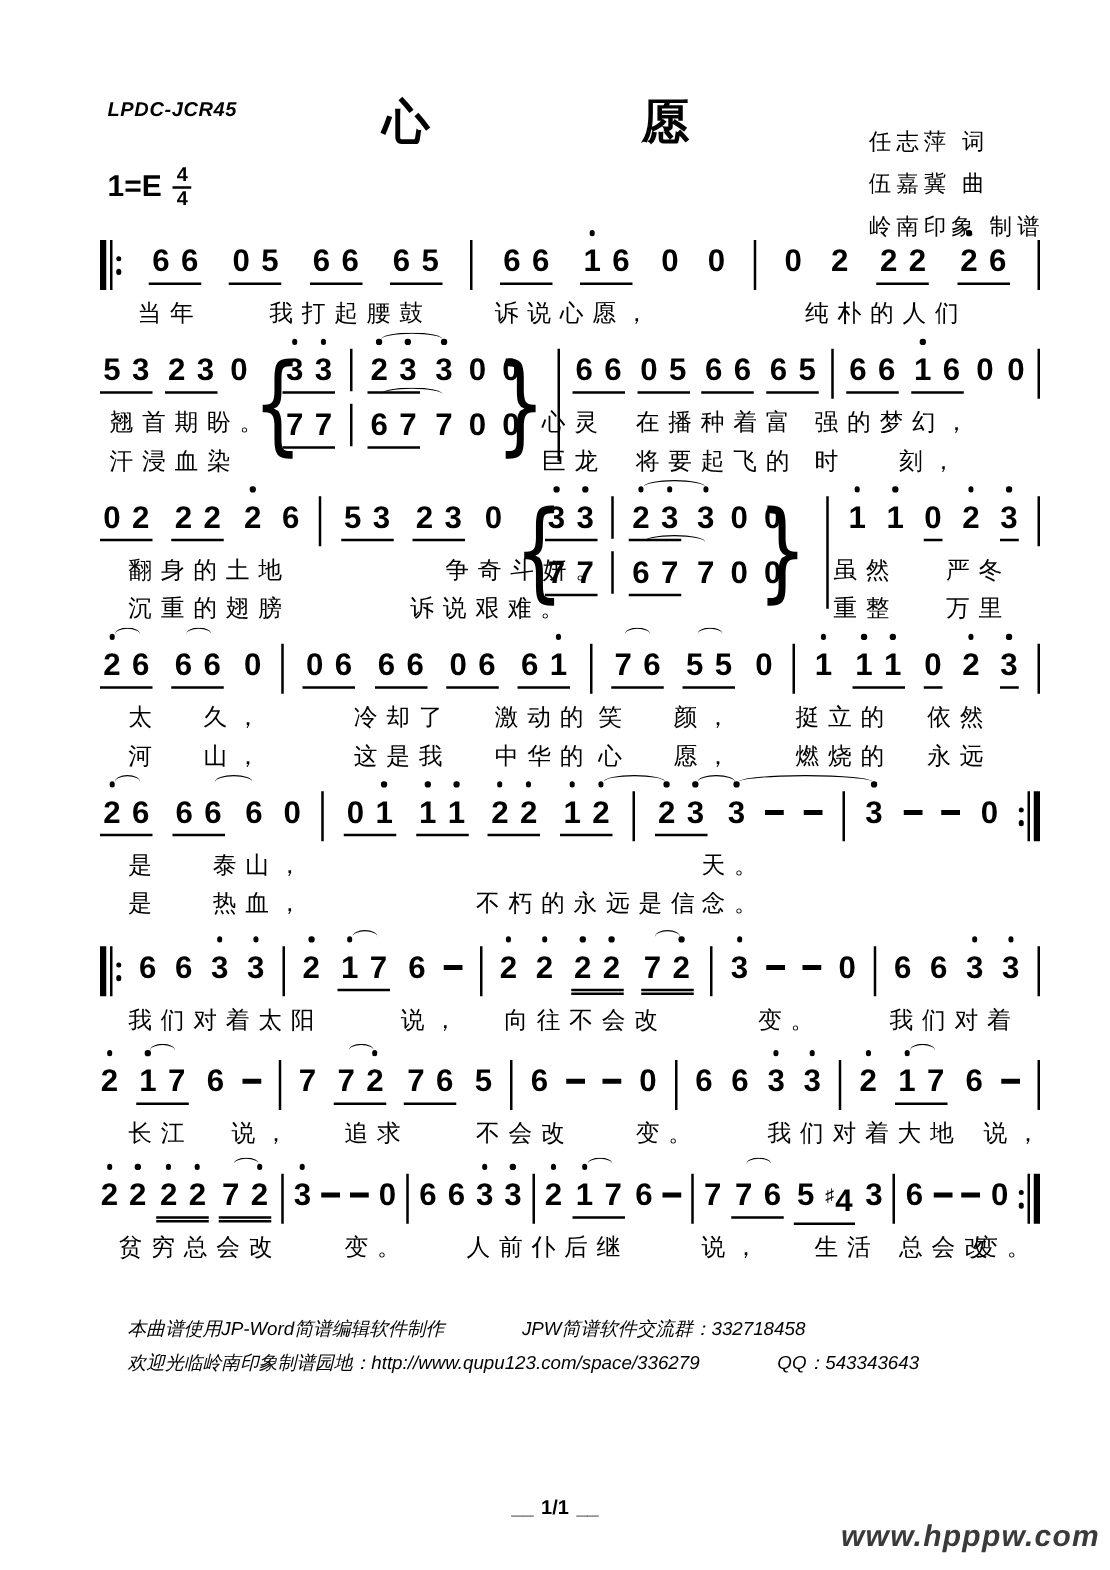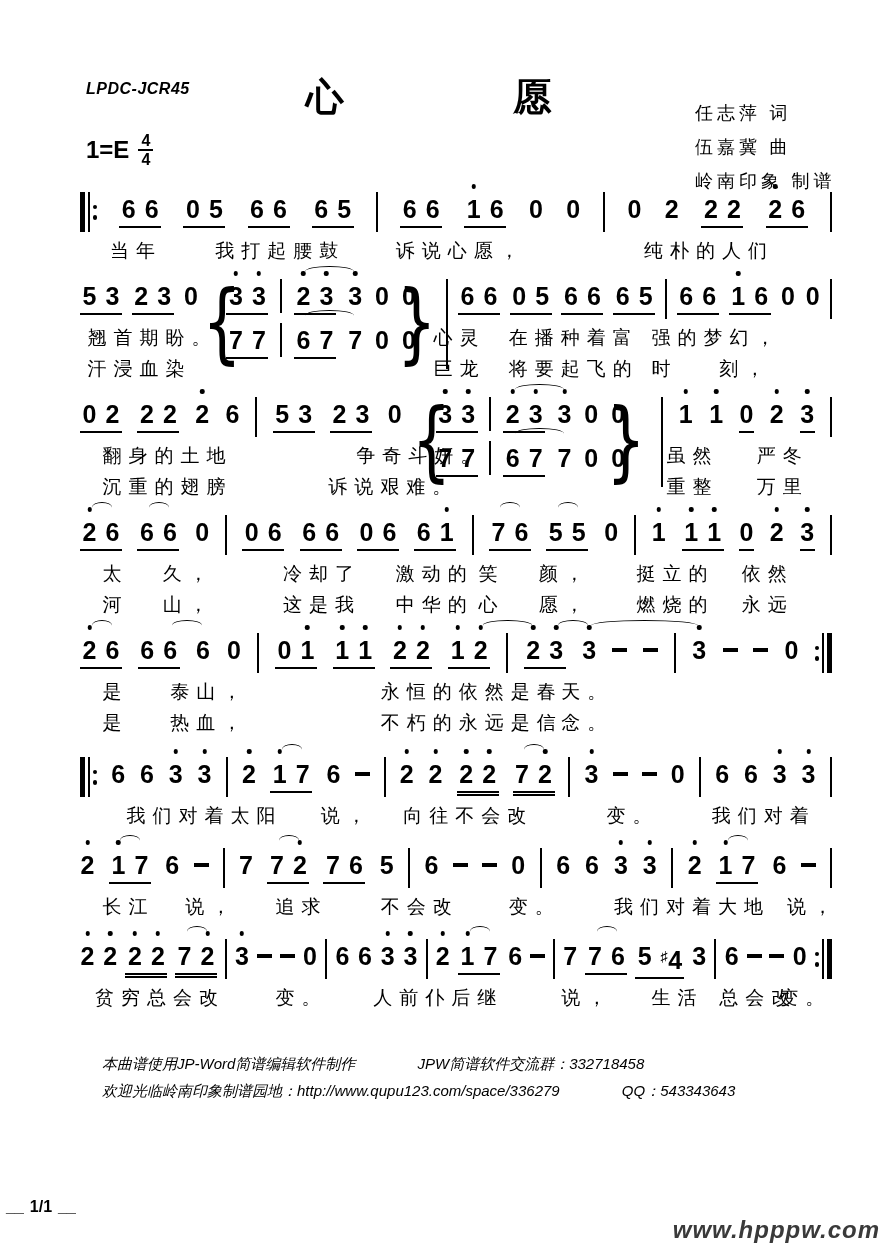--- a/index.html
+++ b/index.html
@@ -40,21 +40,21 @@
   .duet .lo{position:absolute;top:44px;left:0;right:0;}
   .duet .vrow .bar{height:34px;}
   .brl,.brr{position:absolute;top:-4px;height:96px;display:flex;align-items:center;
             font:400 62px/1 "DejaVu Sans",sans-serif;transform:scaleY(1.4);}
   .brl{left:-24px;} .brr{right:-20px;}
   .lyr{position:relative;height:31px;}
   .lyr span{position:absolute;top:2px;white-space:nowrap;
             font-family:"Liberation Serif","DejaVu Serif",serif;font-size:19px;letter-spacing:7px;}
   .foot{position:absolute;left:86px;top:1050px;font:italic 15px "Liberation Sans",sans-serif;line-height:27px;margin-left:16px;}
   .foot .gap{display:inline-block;width:58px;}
-  .pagenum{position:absolute;left:0;top:1198px;width:100%;font-weight:bold;font-size:16px;}
+  .pagenum{position:absolute;left:0;top:1198px;width:100%;text-align:center;font-weight:bold;font-size:16px;}
   .pagenum .rule{letter-spacing:0;margin:0 6px;}
   .wm{position:absolute;right:8px;top:1216px;font:italic bold 24px "Liberation Sans",sans-serif;
       color:#3a3a3a;letter-spacing:1px;}
 </style>
 </head>
 <body>
 
 <div class="page">
   <div class="catalog">LPDC-JCR45</div>
   <div class="title">心 愿</div>
@@ -416,21 +416,20 @@
               <i></i>
               <i></i>
             </div>
             <div class="thin"></div>
             <div class="thick"></div>
           </div>
         </div>
         <div class="lyr">
           <span style="left: 3%;">是</span>
           <span style="left: 12%;">泰山，</span>
-          <span style="left: 40%;">永恒的依然是春</span>
           <span style="left: 64%;">天。</span>
         </div>
         <div class="lyr">
           <span style="left: 3%;">是</span>
           <span style="left: 12%;">热血，</span>
           <span style="left: 40%;">不朽的永远是信</span>
           <span style="left: 64%;">念。</span>
         </div>
         <div class="arc" style="left: 11.5px; width: 20px; top: -13px;"></div>
         <div class="arc" style="left: 92.2812px; width: 29.7812px; top: -13px;"></div>
@@ -477,21 +476,21 @@
           <div class="dash"></div>
           <span class="note">0</span>
           <div class="bar"></div>
           <span class="note">6</span>
           <span class="note">6</span>
           <span class="note"><i class="od"></i>3</span>
           <span class="note"><i class="od"></i>3</span>
           <div class="bar"></div>
         </div>
         <div class="lyr">
-          <span style="left: 3%; margin-left: 24px;">我们对着太阳</span>
+          <span style="left: 3%;">我们对着太阳</span>
           <span style="left: 32%;">说，</span>
           <span style="left: 43%;">向往不会改</span>
           <span style="left: 70%;">变。</span>
           <span style="left: 84%;">我们对着</span>
         </div>
         <div class="arc" style="left: 201.75px; width: 20px; top: -13px;"></div>
         <div class="arc" style="left: 444px; width: 20px; top: -13px;"></div>
       </div>
       <div class="system s-mb3">
         <div class="nrow">

